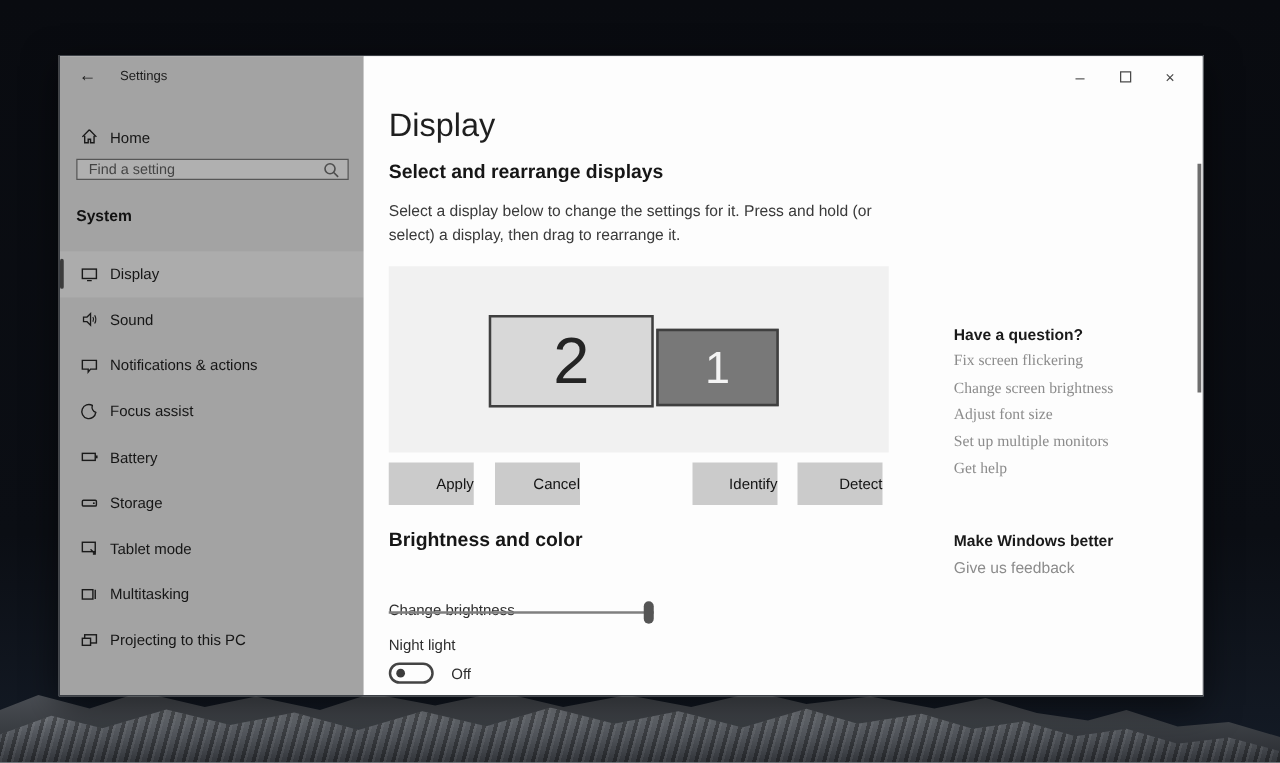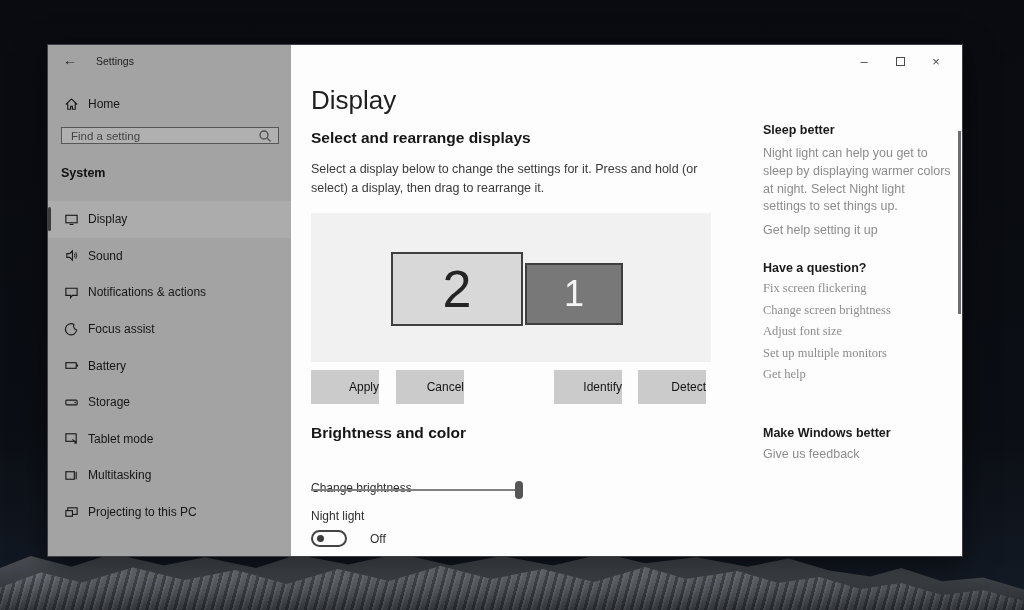--- a/index.html
+++ b/index.html
@@ -30,21 +30,21 @@
     position:absolute; left:47px; top:44px; width:916px; height:513px;
     display:flex; background:#fdfdfd; border:1px solid #3c4046;
     box-shadow:0 8px 28px rgba(0,0,0,.55);
   }
 
   
   .sidebar { position:relative; width:243px; flex:0 0 243px; background:#a3a3a3; color:#141414; }
   .titlebar-left { position:absolute; left:0; top:0; width:100%; height:32px; }
   .back-btn { position:absolute; left:15px; top:7px; font-size:14px; color:#1c1c1c; cursor:default; }
   .app-title { position:absolute; left:48px; top:10px; font-size:10.5px; color:#1c1c1c; }
-  .home-row { position:absolute; left:0; top:46px; width:100%; height:26px; display:flex; align-items:center; }
+  .home-row { position:absolute; left:0; top:46px; width:100%; height:26px; display:flex; align-items:flex-end; }
   .home-row .nav-icon { margin-left:16px; }
   .home-row .nav-label { margin-left:9px; font-size:12px; }
   .searchbox {
     position:absolute; left:13px; top:82px; width:218px; height:17px;
     background:#b0b0b0; border:1px solid #565656; display:flex; align-items:center;
   }
   .searchbox input {
     flex:1; border:none; background:transparent; outline:none;
     font-family:inherit; font-size:11.5px; color:#3f3f3f; padding:0 6px 0 9px;
   }
@@ -87,21 +87,21 @@
   .label-brightness { top:436px; }
   .label-nightlight { top:464px; }
 
   .slider { position:absolute; left:20px; top:436px; width:212px; height:18px; }
   .slider-track { position:absolute; left:0; top:8px; width:100%; height:2px; background:#808080; }
   .slider-thumb { position:absolute; right:0; top:0; width:8px; height:18px; border-radius:4px; background:#555; }
 
   .toggle-row { position:absolute; left:20px; top:485px; display:flex; align-items:center; }
   .toggle { position:relative; width:36px; height:17px; border:2px solid #444; border-radius:10px; background:#fdfdfd; }
   .toggle-knob { position:absolute; left:4px; top:3px; width:7px; height:7px; border-radius:50%; background:#3c3c3c; }
-  .toggle-state { margin-left:23px; font-size:12px; color:#2e2e2e; }
+  .toggle-state { margin-left:14px; font-size:12px; color:#2e2e2e; }
 
   
   .help-col { position:absolute; left:472px; width:188px; font-size:12.5px; }
   .help-heading { font-weight:bold; color:#1a1a1a; font-size:12.5px; }
   .help-body { margin-top:8px; color:#8c8c8c; line-height:1.42; }
   .help-link { margin-top:7px; color:#8c8c8c; cursor:default; }
   .help-sleep { top:78px; }
   .help-question { top:216px; }
   .help-question .help-link { margin-top:0; line-height:21.5px; }
   .help-question .help-links { margin-top:3px;font-family:Liberation Serif, serif; }
@@ -271,25 +271,20 @@
     </div>
 
     <div class="field-label label-nightlight">Night light</div>
     <div class="toggle-row">
       <div class="toggle">
         <div class="toggle-knob"></div>
       </div>
       <span class="toggle-state">Off</span>
     </div>
 
-    <div class="help-col help-sleep">
-      <div class="help-heading">Sleep better</div>
-      <div class="help-body">Night light can help you get to sleep by displaying warmer colors at night. Select Night light settings to set things up.</div>
-      <div class="help-link">Get help setting it up</div>
-    </div>
 
     <div class="help-col help-question">
       <div class="help-heading">Have a question?</div>
       <div class="help-links">
         <div class="help-link">Fix screen flickering</div>
         <div class="help-link">Change screen brightness</div>
         <div class="help-link">Adjust font size</div>
         <div class="help-link">Set up multiple monitors</div>
         <div class="help-link">Get help</div>
       </div>

